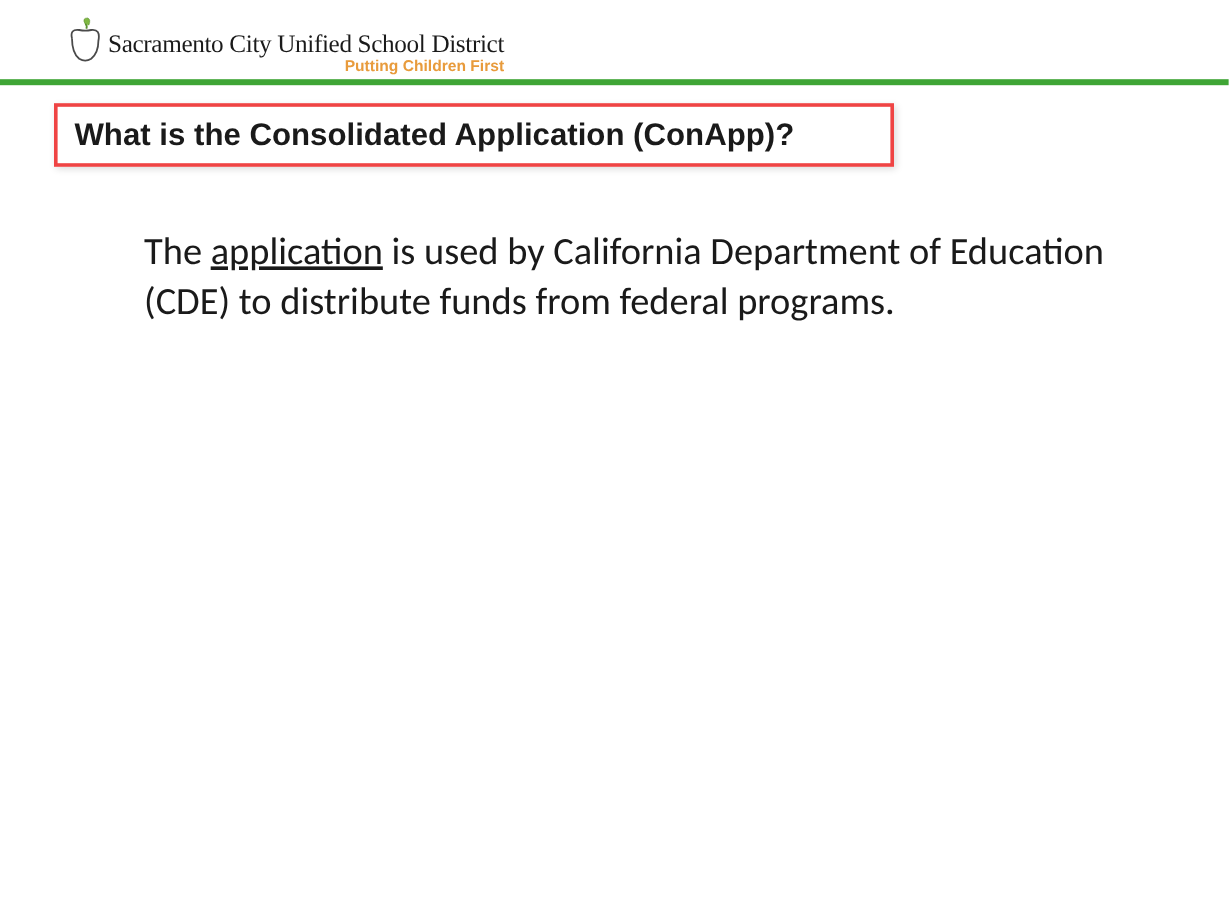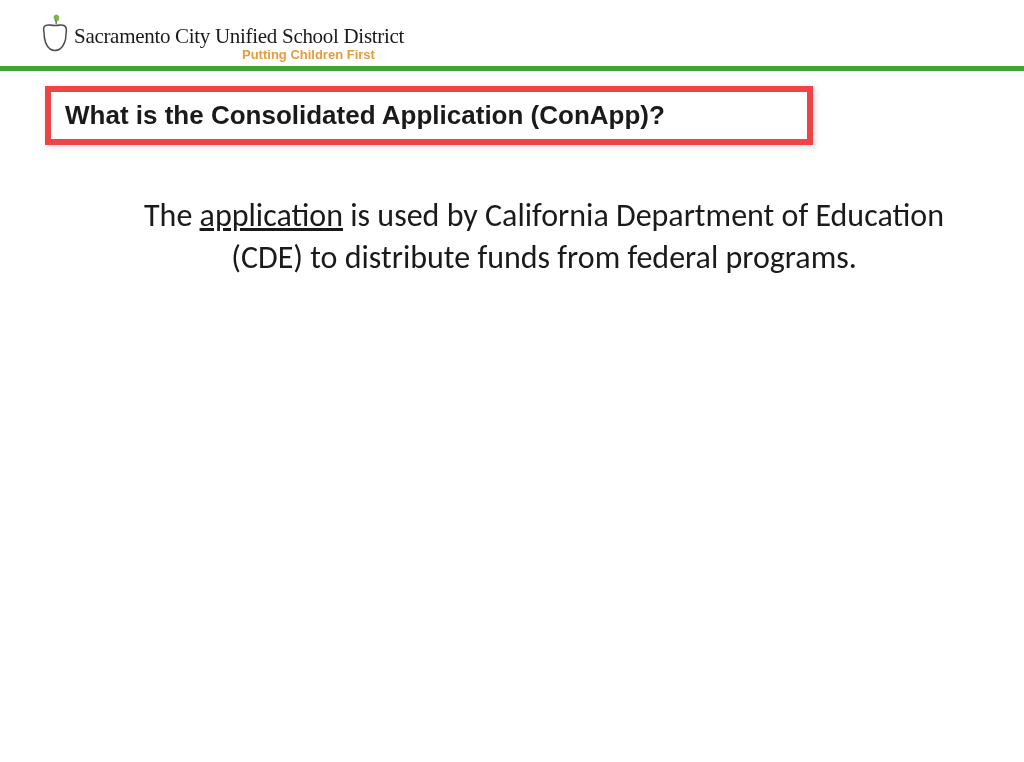--- a/index.html
+++ b/index.html
@@ -10,20 +10,21 @@
     body {
       width: 1024px;
       height: 762px;
       background: #ffffff;
       font-family: Calibri, Arial, sans-serif;
       position: relative;
     }
     .header {
       padding: 10px 0 0 40px;
       position: relative;
+      margin-left: 16px;
     }
     .logo-area {
       display: flex;
       align-items: flex-start;
       gap: 4px;
     }
     .apple-icon {
       width: 30px;
       height: 40px;
       position: relative;
@@ -45,43 +46,43 @@
       color: #1a1a1a;
       letter-spacing: -0.3px;
     }
     .tagline {
       font-family: Arial, sans-serif;
       font-size: 13px;
       font-weight: bold;
       color: #E89B3C;
       margin-left: 168px;
       margin-top: -2px;
+      text-align: right;
     }
     .green-line {
       width: 100%;
       height: 5px;
       background: #3FA535;
       margin-top: 4px;
     }
     .title-box {
       margin: 15px 45px 0 45px;
       padding: 8px 14px;
-      border: 6px solid #ef4444;
+      border: 3px solid #ef4444;
       box-shadow: 2px 2px 6px rgba(0,0,0,0.15);
-      width: 768px;
+      width: 700px;
     }
     .title-text {
       font-family: Arial, sans-serif;
       font-size: 26px;
       font-weight: bold;
       color: #1a1a1a;
     }
     .content {
       padding: 50px 56px 0 120px;
-      text-align: center;
     }
     .paragraph {
       font-family: Calibri, Arial, sans-serif;
       font-size: 32px;
       color: #1a1a1a;
       line-height: 1.3;
       margin-bottom: 44px;
     }
     .underlined {
       text-decoration: underline;

